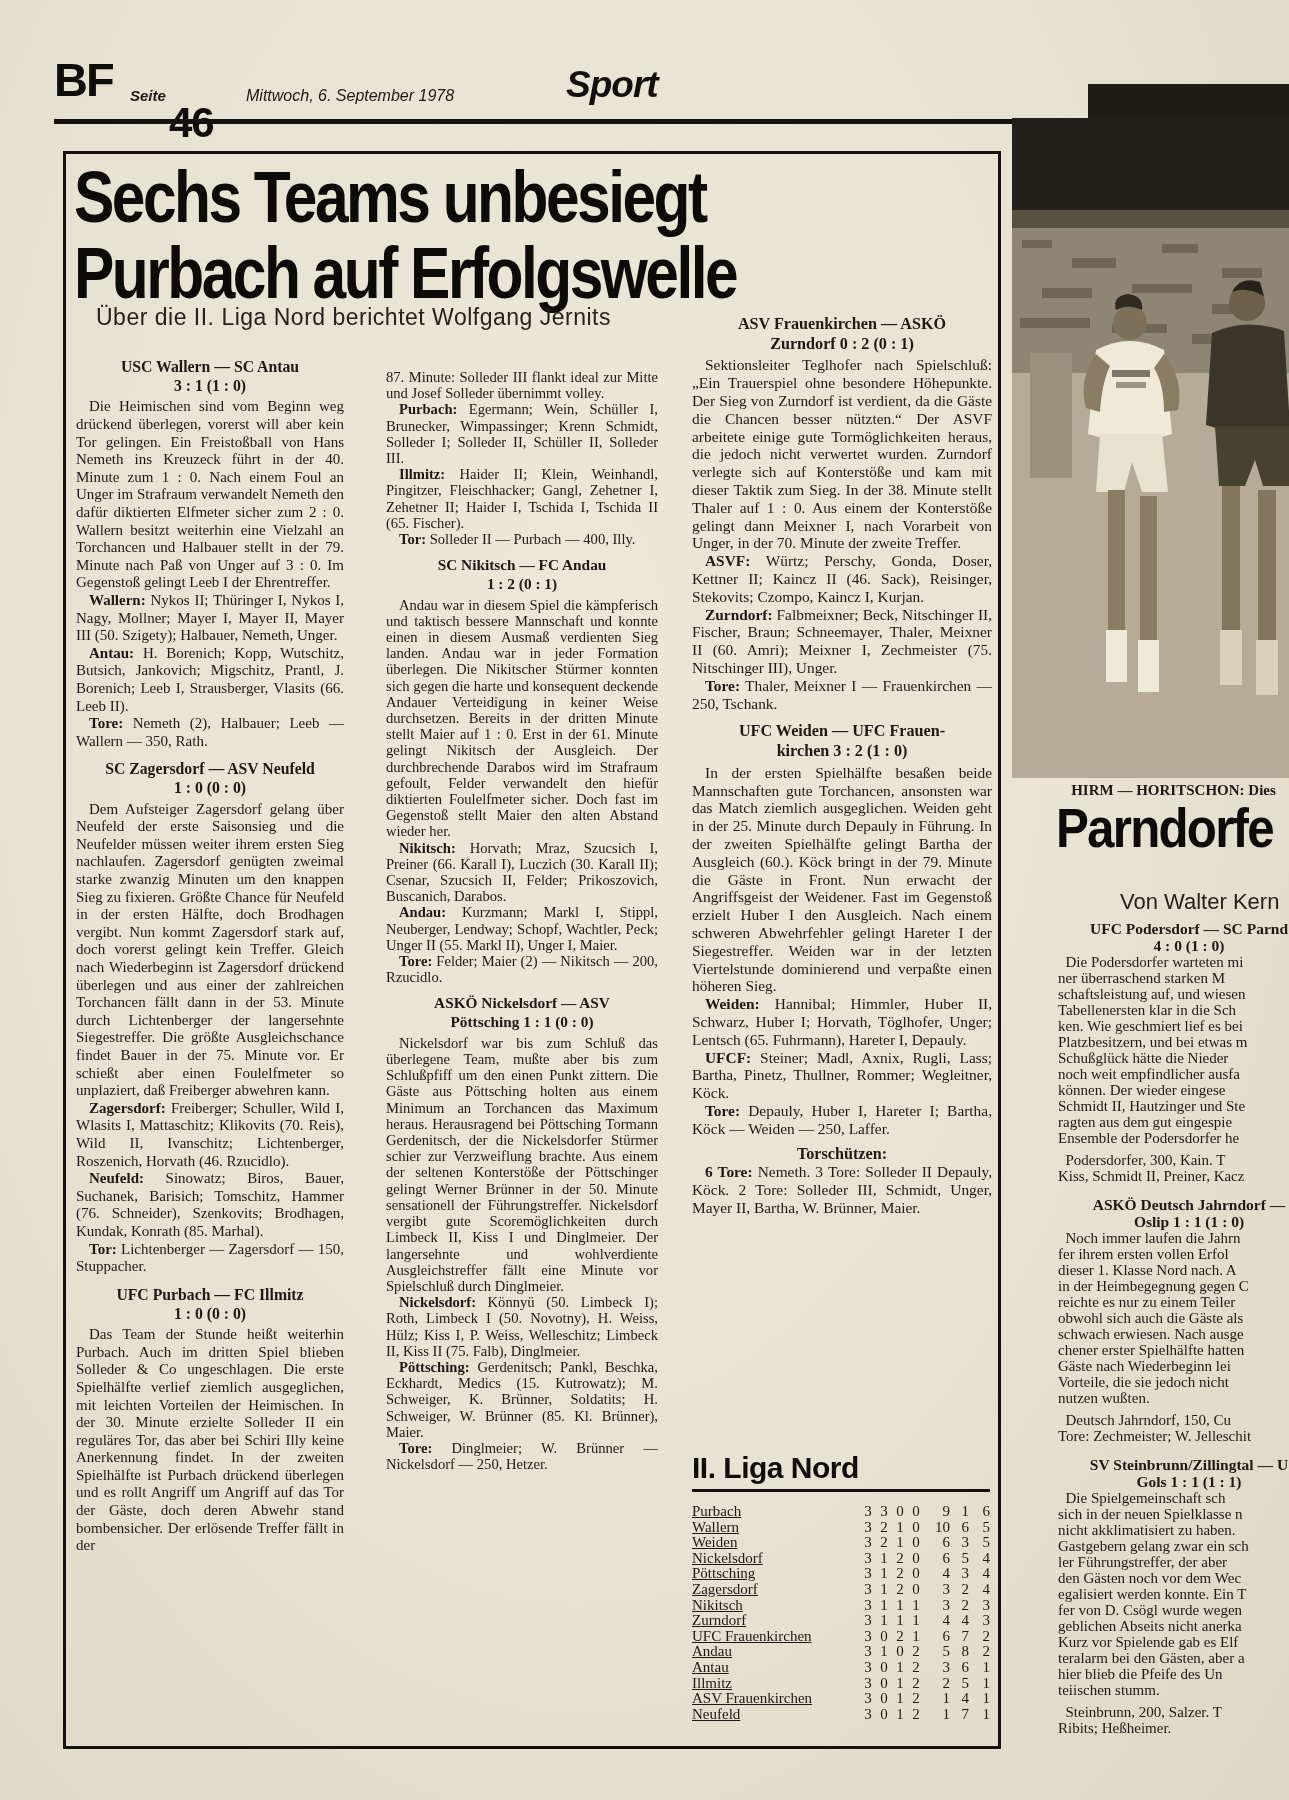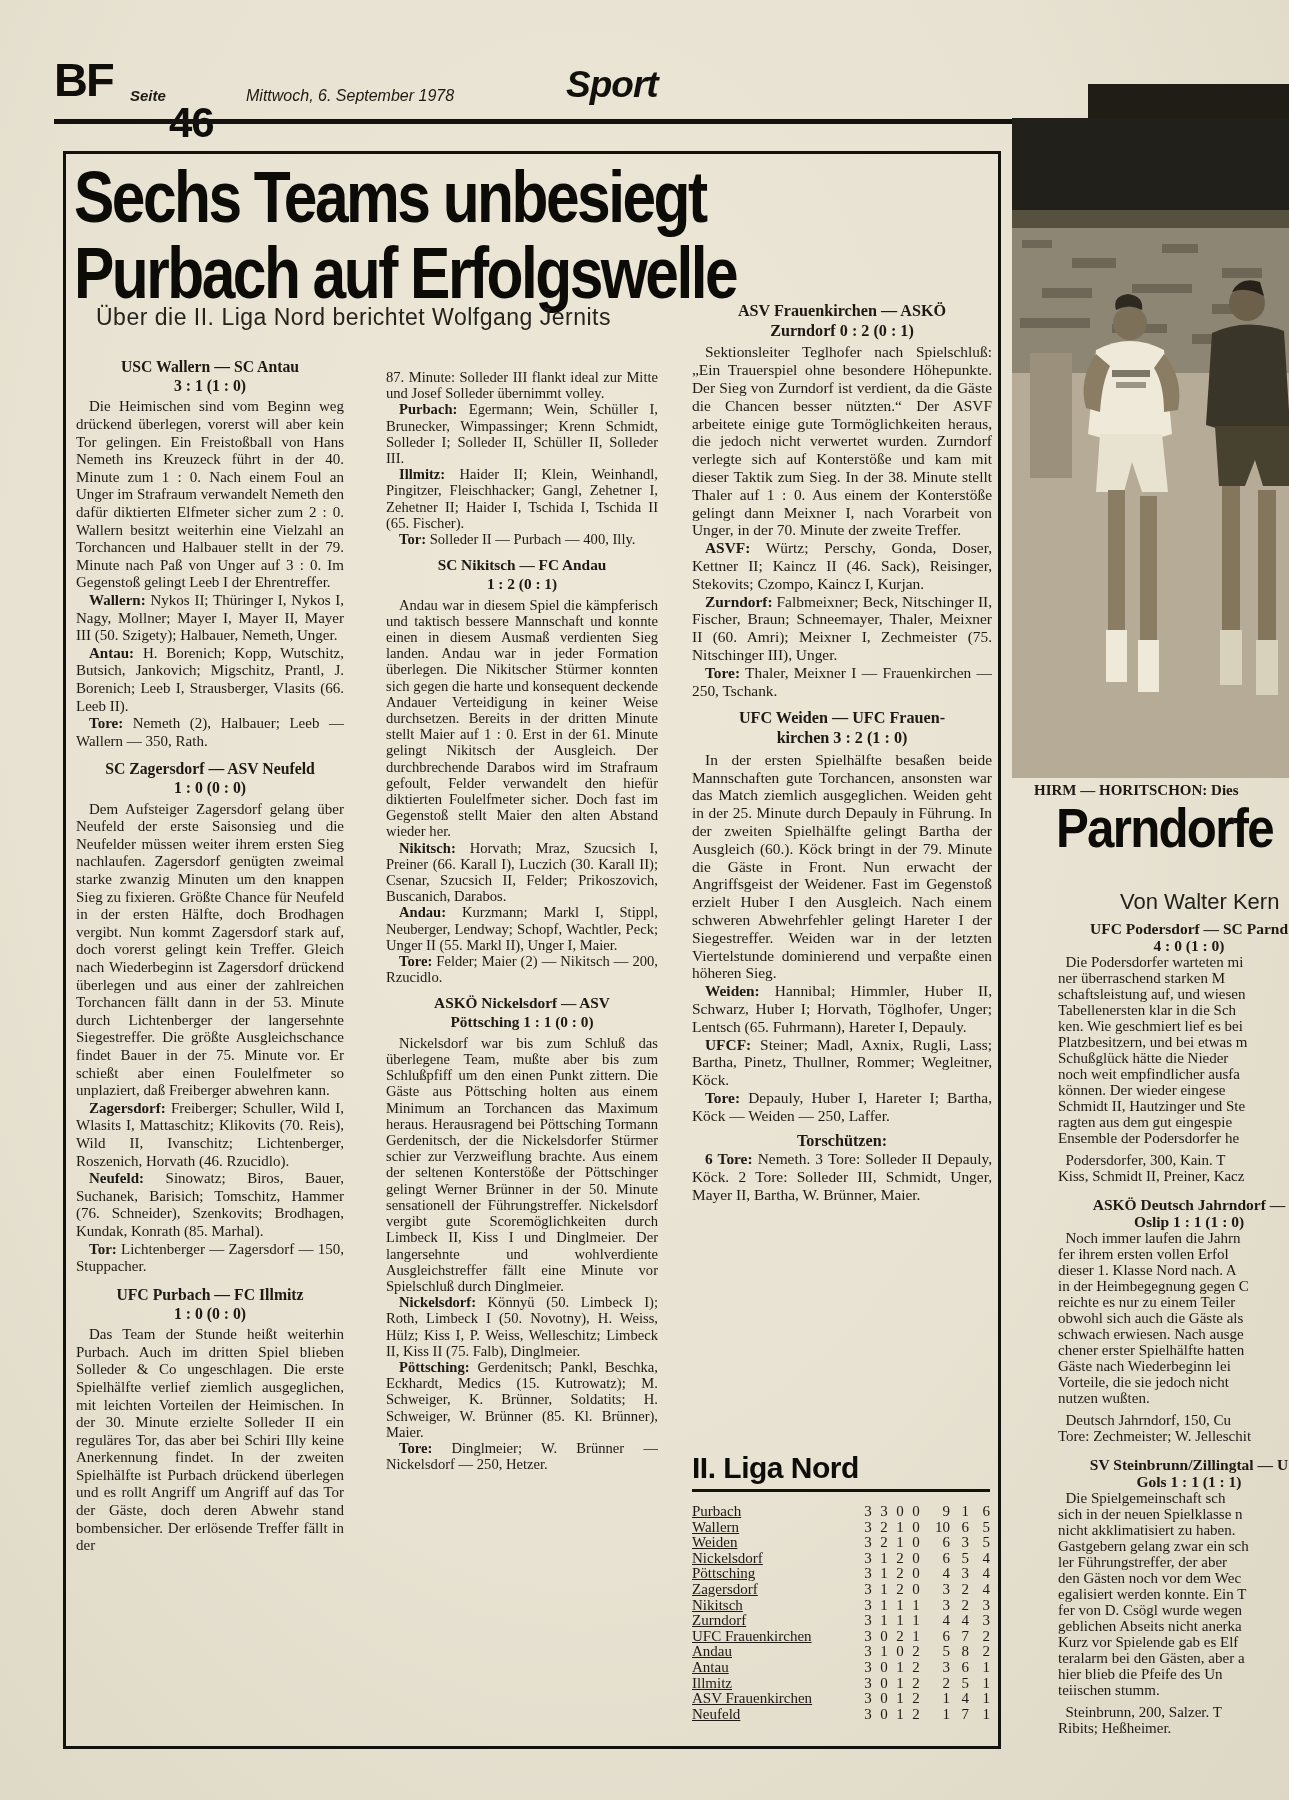--- a/index.html
+++ b/index.html
@@ -16,42 +16,42 @@
   .header-rule{position:absolute;left:54px;top:119px;width:1030px;height:5px;background:#14120e;}
   
   .frame{position:absolute;left:63px;top:151px;width:932px;height:1592px;border:3px solid #14120e;pointer-events:none;}
   .headline{position:absolute;left:74px;top:160px;font:900 72px/75px "Liberation Sans",sans-serif;
             letter-spacing:-3px;color:#0d0b08;transform:scaleX(.84);transform-origin:left top;white-space:nowrap;}
   .subhead{position:absolute;left:96px;top:304px;font:23px/1.2 "Liberation Sans",sans-serif;color:#25221c;letter-spacing:.5px;}
   
   .col{position:absolute;overflow:hidden;text-align:justify;}
   #col1{left:76px;top:348px;width:268px;height:1390px;font:15px/17.6px "Liberation Serif",serif;}
   #col2{left:386px;top:348px;width:272px;height:1390px;font:14.6px/16.2px "Liberation Serif",serif;}
-  #col3{left:692px;top:292px;width:300px;height:1158px;font:15.4px/17.8px "Liberation Serif",serif;}
+  #col3{left:692px;top:305px;width:300px;height:1158px;font:15.4px/17.8px "Liberation Serif",serif;}
   .match{margin-bottom:6px;}
   .mhead{margin:9px 0 3px;}
   .mtitle{text-align:center;font-weight:bold;font-size:1.05em;line-height:1.22;}
   .para{margin:0;text-indent:13px;}
   .para.cont{text-indent:0;margin-top:21px;}
   .lead{font-weight:bold;}
   
   .league{position:absolute;left:692px;top:1452px;width:298px;}
   .ltitle{font:800 30px/32px "Liberation Sans",sans-serif;letter-spacing:-.5px;color:#0f0d0a;}
   .lrule{height:3px;background:#14120e;margin:5px 0 12px;}
   .lrow{display:flex;font:15px/15.6px "Liberation Serif",serif;}
   .lteam{flex:1;white-space:nowrap;overflow:hidden;text-decoration:underline;}
   .lnum{width:16px;text-align:center;}
   .lnum.n4{width:26px;text-align:right;}
   .lnum.n5{width:19px;text-align:right;}
   .lnum.n6{width:21px;text-align:right;}
   
   .photo-strip{position:absolute;left:1088px;top:84px;width:201px;height:34px;background:#201d17;}
   .photo{position:absolute;left:1012px;top:118px;width:277px;height:660px;overflow:hidden;}
-  .caption{position:absolute;left:1034px;top:781px;width:231px;overflow:hidden;white-space:nowrap;
-           font:bold 15px/1.2 "Liberation Serif",serif;}
+  .caption{position:absolute;left:1058px;top:781px;width:231px;overflow:hidden;white-space:nowrap;
+           font:bold 15px/1.2 "Liberation Serif",serif;text-align:center;}
   
   .rheadline{position:absolute;left:1056px;top:800px;font:900 56px/1 "Liberation Sans",sans-serif;
              letter-spacing:-2px;color:#0d0b08;transform:scaleX(.88);transform-origin:left top;white-space:nowrap;}
   .rbyline{position:absolute;left:1120px;top:889px;font:22px/1.2 "Liberation Sans",sans-serif;color:#24211b;}
   .rsections{position:absolute;left:1058px;top:920px;width:262px;height:828px;overflow:hidden;}
   .rsec{margin-bottom:12px;}
   .rtitle{text-align:center;font-weight:bold;font-size:15.5px;line-height:17px;white-space:nowrap;}
   .rline{font:15px/16px "Liberation Serif",serif;white-space:pre;}
   .rdet{margin-top:6px;}
 </style>

